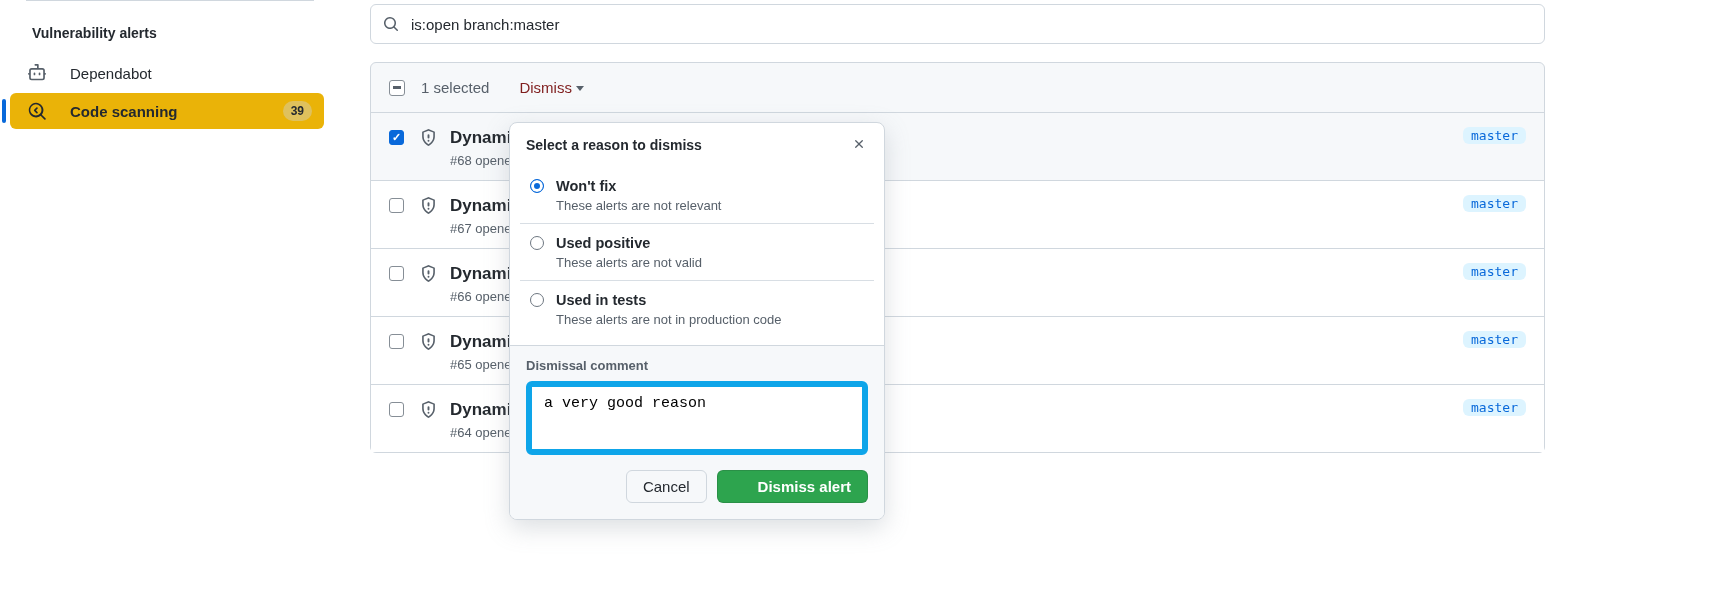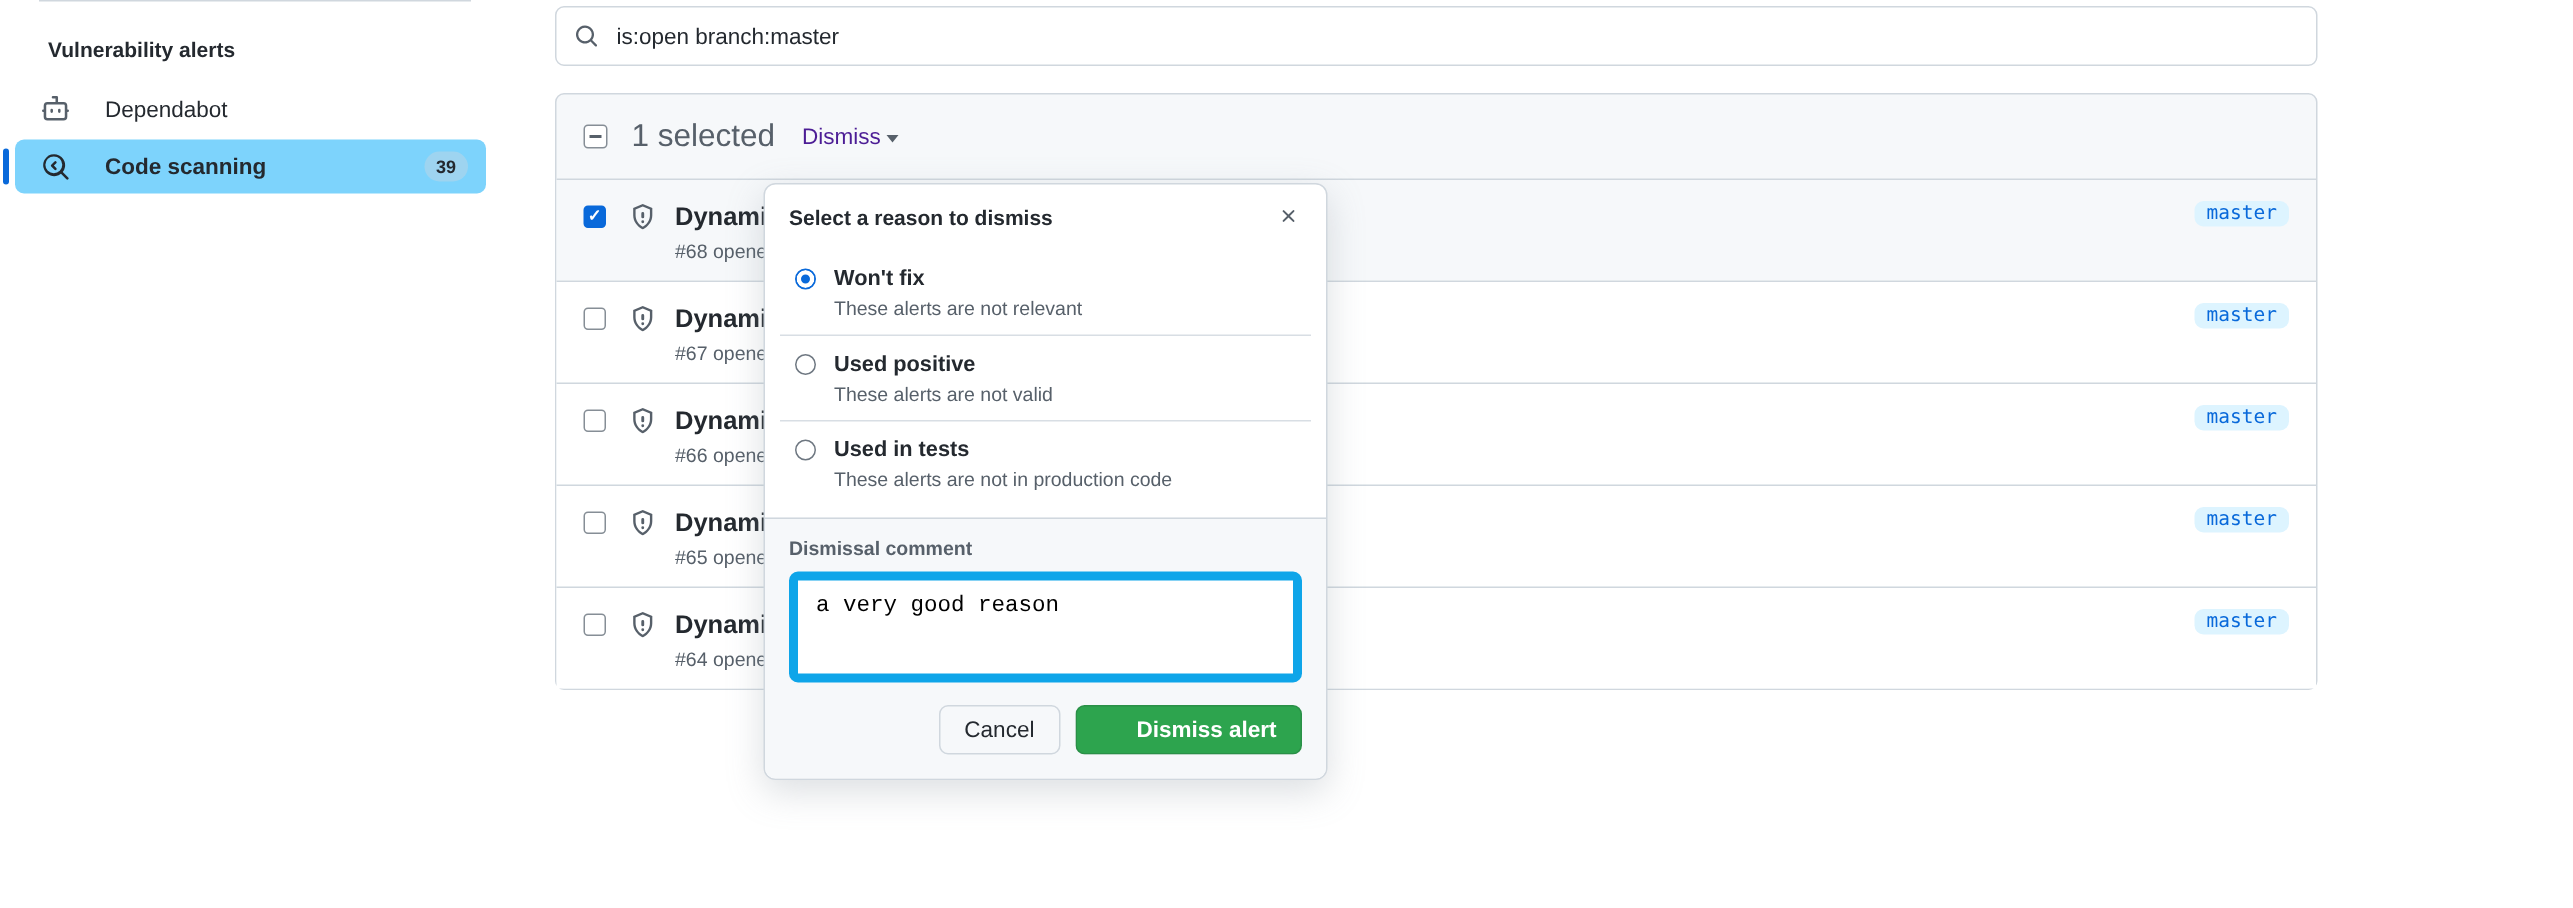--- a/index.html
+++ b/index.html
@@ -35,21 +35,21 @@
     display: flex;
     align-items: center;
     padding: 8px 12px 8px 18px;
     border-radius: 6px;
     cursor: pointer;
     margin: 2px 0;
     position: relative;
     gap: 12px;
   }
   .sidebar-item.active {
-    background: #7dd3fc;
+    background: #eab308;
     font-weight: 600;
   }
   .sidebar-item.active::before {
     content: "";
     position: absolute;
     left: -8px;
     top: 6px;
     bottom: 6px;
     width: 4px;
     border-radius: 2px;
@@ -95,22 +95,22 @@
   .box-header {
     padding: 16px 18px;
     display:flex;
     align-items:center;
   }
   .header-check {
     width:16px; height:16px; border:1px solid #868e96; border-radius:3px; background:#fff;
     display:flex; align-items:center; justify-content:center; margin-right:16px; cursor:pointer;
   }
   .header-check::after { content:""; width:8px; height:2.5px; background:#57606a; }
-  .selected-text { color:#57606a; font-size:21px; margin-right:18px;}
-  .dismiss-toggle { color:#4c1d95; font-size:15px; cursor:pointer; display:flex; align-items:center;}
+  .selected-text { color:#57606a; font-size:15px; margin-right:18px;}
+  .dismiss-toggle { color:#7f1d1d; font-size:15px; cursor:pointer; display:flex; align-items:center;margin-left:12px;}
   .caret-down { width:0;height:0;border-left:4px solid transparent;border-right:4px solid transparent;border-top:5px solid #57606a; margin-left:4px; margin-top:2px;}
   .row {
     background:#ffffff;
     border-top:1px solid #d0d7de;
     padding:14px 18px 12px 18px;
     display:flex;
     align-items:flex-start;
   }
   .row.selected { background:#f6f8fa; }
   .row-check {

